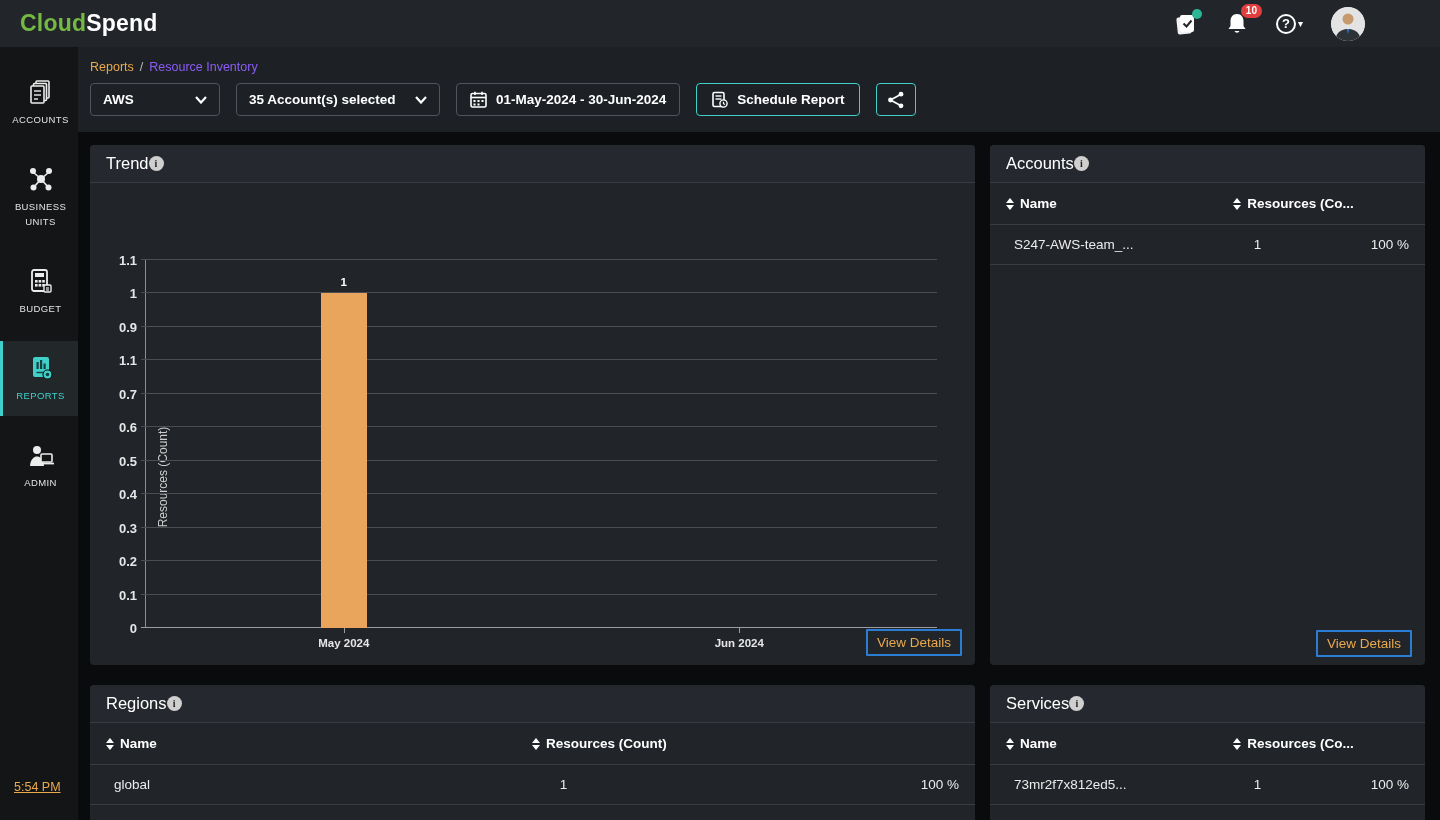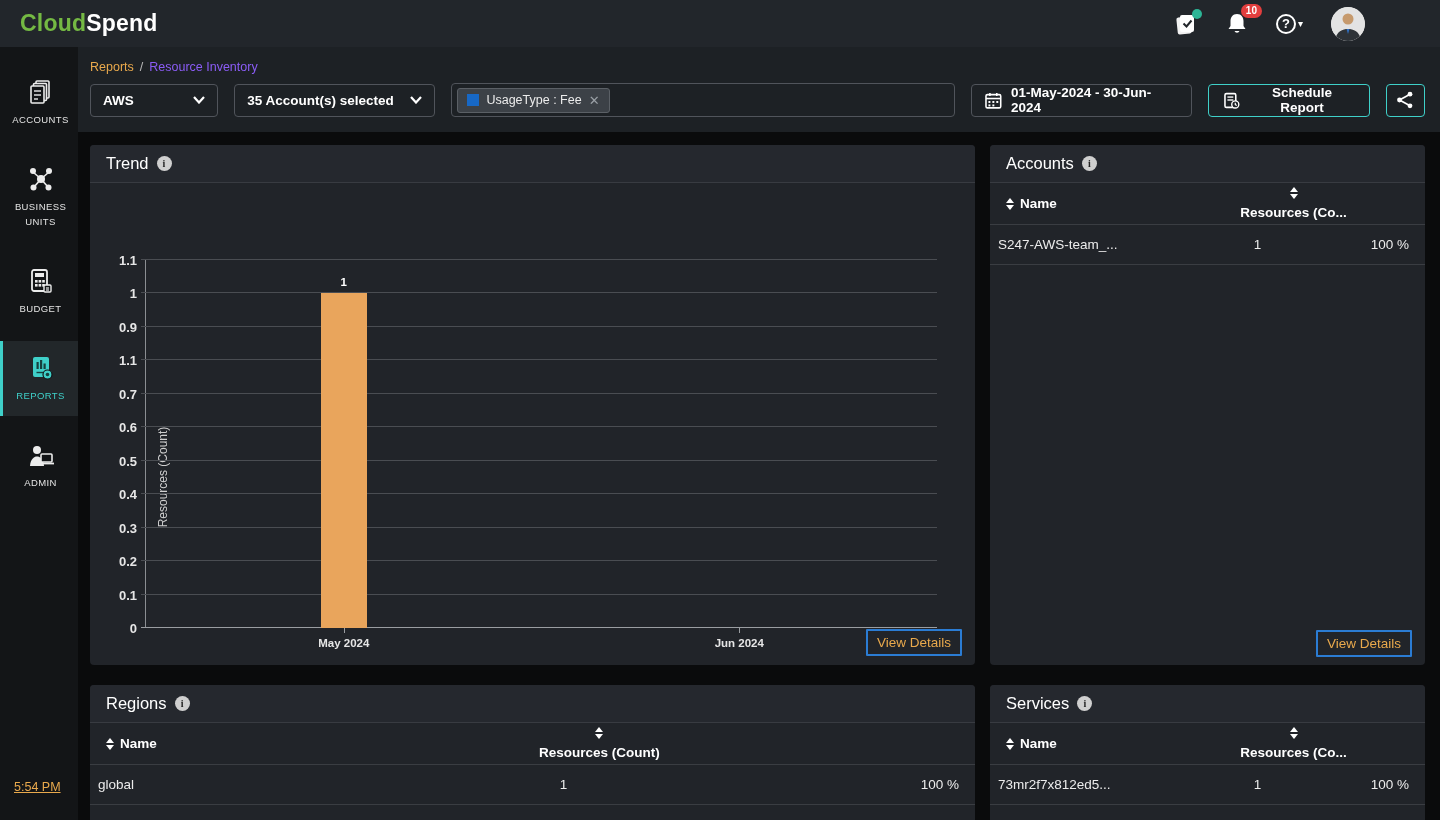--- a/index.html
+++ b/index.html
@@ -65,37 +65,37 @@
   .tealbtn { height:33px; border:1px solid #3fd0c9; border-radius:4px; display:flex;
     align-items:center; gap:9px; padding:12px 14px; font-size:13.5px; font-weight:bold;
     color:#fff; cursor:pointer; background:#1d2125; }
   .sharebtn { width:40px; justify-content:center; padding:0; }
 
   
   .content { padding:13px 15px 0 12px; display:grid;
     grid-template-columns:885px 435px; grid-template-rows:520px 400px; gap:20px 15px; }
   .card { background:#212429; border-radius:4px; position:relative; overflow:hidden; }
   .card-header { height:38px; background:#25282e; border-bottom:1px solid #383b41;
-    display:flex; align-items:center; gap:8px; padding:0 16px; }
+    display:flex; align-items:center; padding:0 16px; }
   .card-title { font-size:16.5px; color:#fff; }
   .info-i { width:15px; height:15px; border-radius:50%; background:#cfcfcf; color:#222;
     font-size:10px; font-weight:bold; display:flex; align-items:center; justify-content:center;
     font-family:"Liberation Serif", serif; cursor:pointer; }
 
   
   .tbl-head, .tbl-row { display:grid; align-items:center; }
   .tbl-head { height:42px; border-bottom:1px solid #3a3d42; font-weight:bold;
     font-size:13.5px; color:#fff;gap:36px; }
   .tbl-row { height:40px; border-bottom:1px solid #3a3d42; font-size:13.5px; color:#ececec; }
   .cgrid-sm { grid-template-columns:45% 33% 22%; }
   .cgrid-lg { grid-template-columns:32% 43% 25%; }
   .hcell { display:flex; align-items:center; gap:6px; cursor:pointer; }
-  .hcell.c { justify-content:center;flex-direction:column; } .hcell.r { justify-content:flex-end; padding-right:16px; }
+  .hcell.c { justify-content:center; } .hcell.r { justify-content:flex-end; padding-right:16px; }
   .hcell.l { padding-left:16px; }
-  .cell.l { padding-left:8px; } .cell.c { text-align:center; } .cell.r { text-align:right; padding-right:16px; }
+  .cell.l { padding-left:24px; } .cell.c { text-align:center; } .cell.r { text-align:right; padding-right:16px; }
   .sort { display:flex; flex-direction:column; gap:2px; }
   .sort i { display:block; width:0; height:0; border-left:4px solid transparent;
     border-right:4px solid transparent; }
   .sort .up { border-bottom:5px solid #fff; }
   .sort .dn { border-top:5px solid #fff; }
 
   .view-details { position:absolute; right:13px; bottom:8px; border:2px solid #2b7cd3;
     background:transparent; color:#e9a94c; font-size:13.5px; padding:4px 9px;
     cursor:pointer; font-family:"Liberation Sans", sans-serif; border-radius:1px; }
 
@@ -244,27 +244,20 @@
         <span>AWS</span>
         <svg width="12" height="8" viewBox="0 0 12 8">
             <path d="M1 1 L6 6.5 L11 1" stroke="#fff" stroke-width="2.2" fill="none"></path>
           </svg>
       </div>
       <div class="select accounts">
         <span>35 Account(s) selected</span>
         <svg width="12" height="8" viewBox="0 0 12 8">
             <path d="M1 1 L6 6.5 L11 1" stroke="#fff" stroke-width="2.2" fill="none"></path>
           </svg>
-      </div>
-      <div class="tag-input">
-        <span class="chip">
-          <span class="chip-sq"></span>
-          <span>UsageType : Fee</span>
-          <span class="chip-x">✕</span>
-        </span>
       </div>
       <div class="datebtn">
         <svg width="17" height="17" viewBox="0 0 17 17">
           <rect x="1" y="2.5" width="15" height="13.5" rx="1.5" fill="none" stroke="#fff" stroke-width="1.6"></rect>
           <line x1="1" y1="6.5" x2="16" y2="6.5" stroke="#fff" stroke-width="1.6"></line>
           <line x1="5" y1="0.8" x2="5" y2="4" stroke="#fff" stroke-width="1.6"></line>
           <line x1="12" y1="0.8" x2="12" y2="4" stroke="#fff" stroke-width="1.6"></line>
           <rect x="3.5" y="9" width="2" height="2" fill="#fff"></rect>
             <rect x="7.5" y="9" width="2" height="2" fill="#fff"></rect>
             <rect x="11.5" y="9" width="2" height="2" fill="#fff"></rect>

